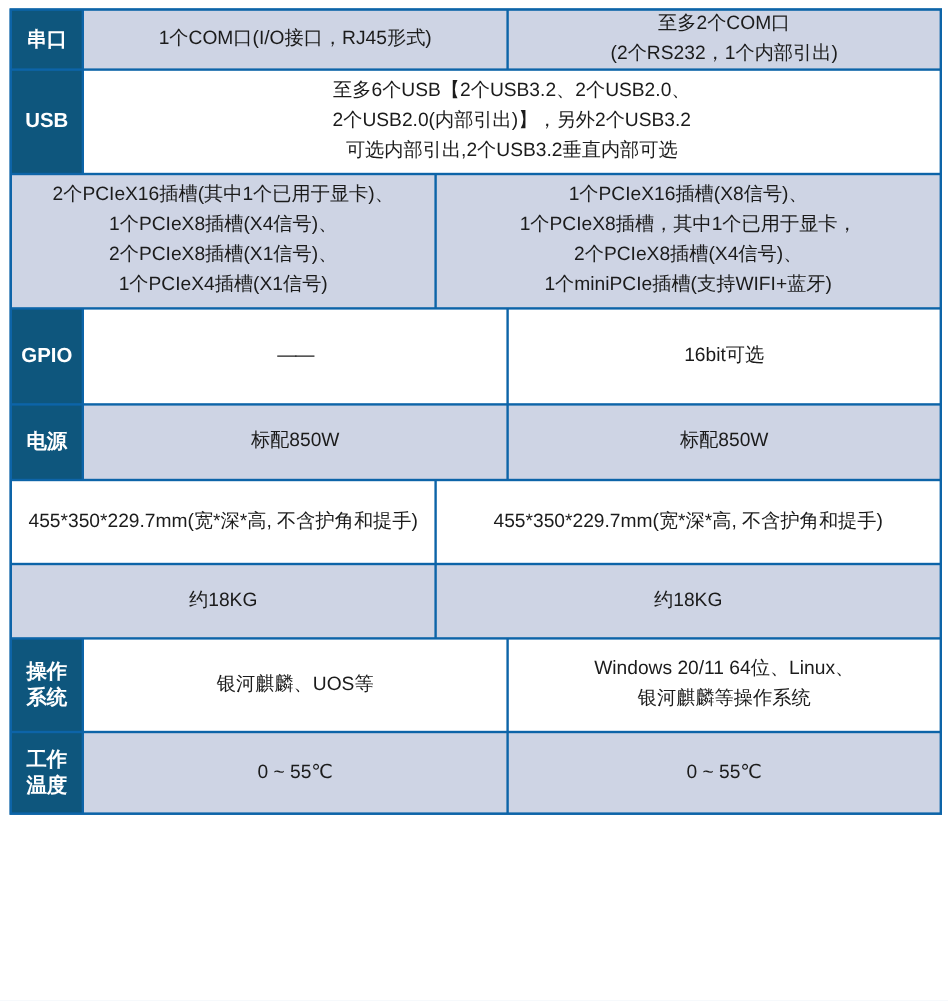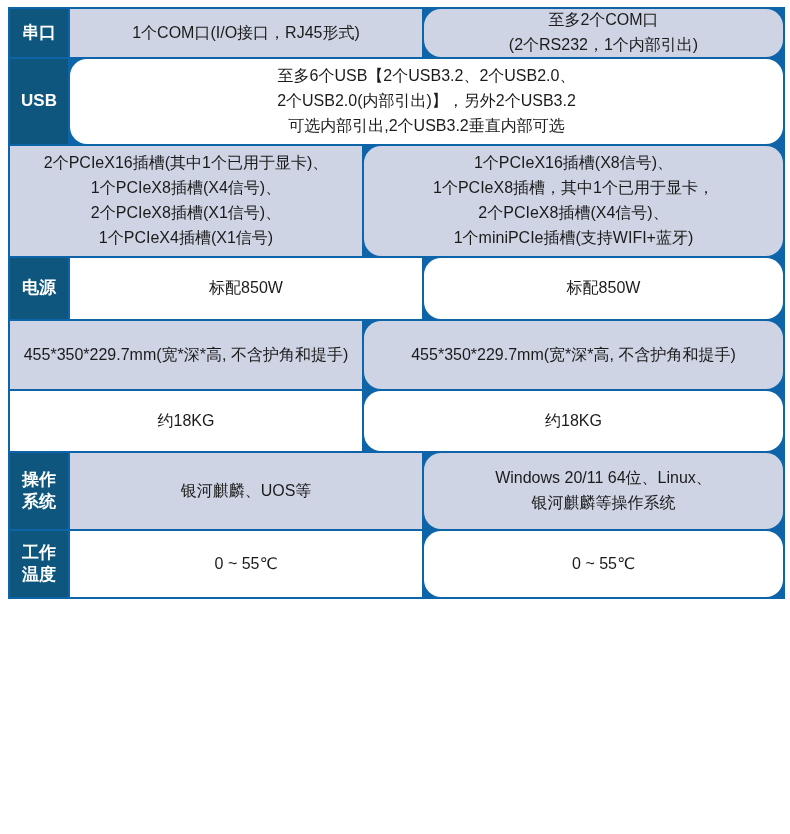--- a/index.html
+++ b/index.html
@@ -28,21 +28,21 @@
     white-space:pre-line;text-align:center;
   }
   .td{
     background:#ffffff;color:var(--txt);
     display:flex;align-items:center;justify-content:center;
     font-size:16px;line-height:1.55;
     white-space:pre-line;text-align:center;
     padding:2px 4px;
   }
   .c1{flex:0 0 352px;}
-  .c2{flex:1;border-radius:17px;}
+  .c2{flex:1;}
   .row:nth-child(odd) .td{background:var(--alt);}
   .dash-cell{letter-spacing:-1px;color:#222;}
 </style>
 </head>
 <body>
 
 <div class="page">
   <div class="spec-table">
 
     <div class="row r1">
@@ -63,20 +63,25 @@
       <div class="td c1">2个PCIeX16插槽(其中1个已用于显卡)、
 1个PCIeX8插槽(X4信号)、
 2个PCIeX8插槽(X1信号)、
 1个PCIeX4插槽(X1信号)</div>
       <div class="td c2">1个PCIeX16插槽(X8信号)、
 1个PCIeX8插槽，其中1个已用于显卡，
 2个PCIeX8插槽(X4信号)、
 1个miniPCIe插槽(支持WIFI+蓝牙)</div>
     </div>
 
+    <div class="row r4">
+      <div class="th">GPIO</div>
+      <div class="td c1 dash-cell">——</div>
+      <div class="td c2">16bit可选</div>
+    </div>
 
 
     <div class="row r6">
       <div class="th">电源</div>
       <div class="td c1">标配850W</div>
       <div class="td c2">标配850W</div>
     </div>
 
     <div class="row r7">
       <div class="td c1">455*350*229.7mm(宽*深*高, 不含护角和提手)</div>

